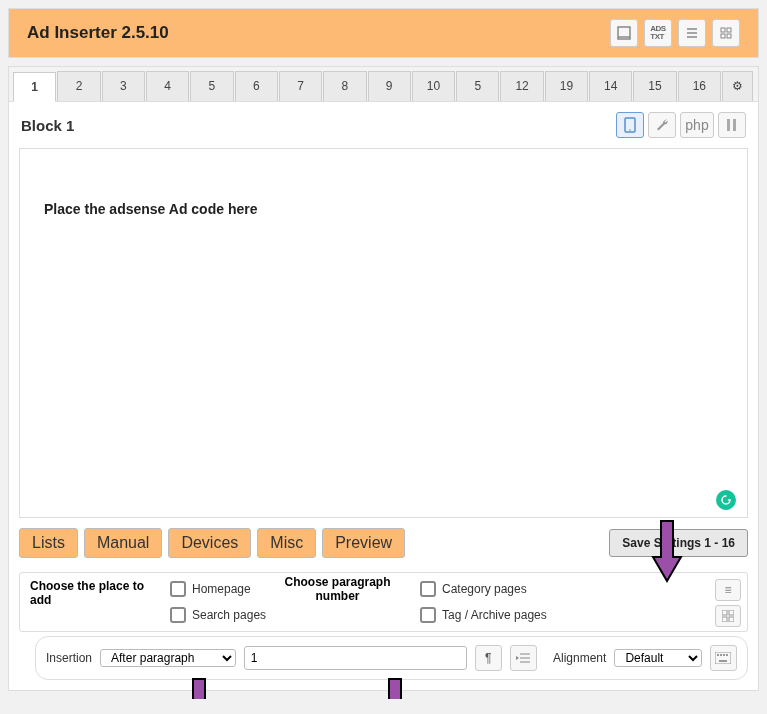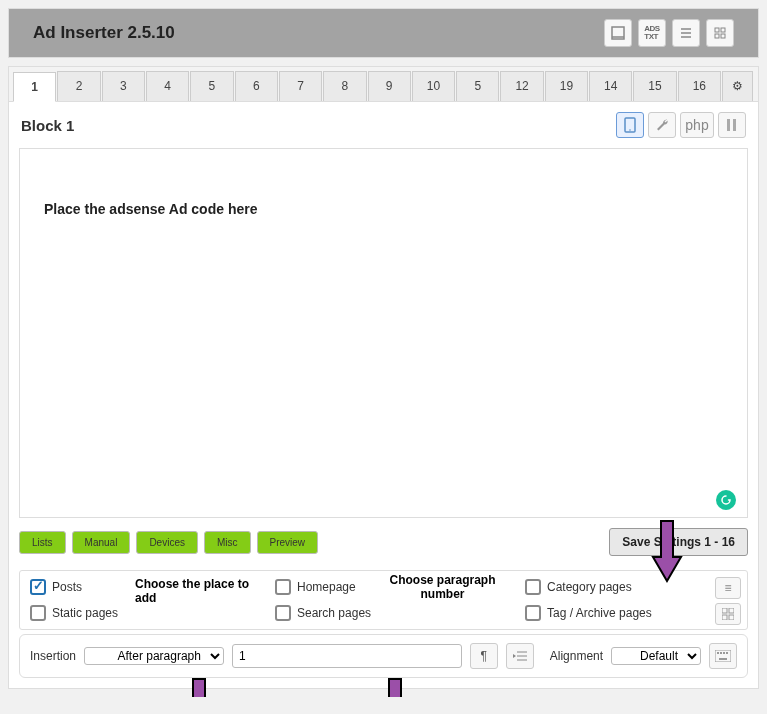--- a/index.html
+++ b/index.html
@@ -1,49 +1,49 @@
 <!DOCTYPE html>
 <html><head>
 <meta charset="utf-8">
 <style>
 * { box-sizing: border-box; margin: 0; padding: 0; }
 body { font-family: -apple-system, Arial, sans-serif; font-size: 13px; background: #f1f1f1; color: #333; width: 767px; }
 .panel { background: #fff; border: 1px solid #ddd; margin: 8px; }
-.header { display: flex; align-items: center; justify-content: space-between; padding: 10px 24px; background: #a3a3a3; border: 1px solid #ddd; margin: 8px; }
+.header { display: flex; align-items: center; justify-content: space-between; padding: 10px 18px; background: #fdba74; border: 1px solid #ddd; margin: 8px; }
 .header h2 { font-size: 17px; font-weight: bold; color: #222; }
 .header-icons { display: flex; gap: 6px; }
 .header-btn { width: 28px; height: 28px; background: #f7f7f7; border: 1px solid #ccc; border-radius: 3px; display: flex; align-items: center; justify-content: center; cursor: pointer; font-size: 11px; color: #666; }
 .tabrow { display: flex; background: #f3f3f3; border-bottom: 1px solid #ddd; padding: 4px 4px 0 4px; }
 .tab { flex: 1; text-align: center; padding: 7px 0; font-size: 12px; color: #444; border: 1px solid #ccc; border-bottom: none; background: #eaeaea; margin-right: 1px; cursor: pointer; }
 .tab.active { background: #fff; font-weight: bold; border-bottom: 1px solid #fff; position: relative; top: 1px; }
 .tab.gear { flex: 0.7; }
 .block-header { display: flex; justify-content: space-between; align-items: center; padding: 10px 12px; }
 .block-header h3 { font-size: 15px; font-weight: bold; }
 .block-btns { display: flex; gap: 4px; }
 .icon-btn { width: 28px; height: 26px; border: 1px solid #ccc; background: #f7f7f7; border-radius: 3px; display: flex; align-items: center; justify-content: center; cursor: pointer; font-size: 12px; color: #555; }
 .icon-btn.active { background: #e8f0fe; border-color: #6b9bd8; }
 .php-btn { width: 34px; font-size: 14px; color: #888; }
 .code-area { position: relative; margin: 0 10px 10px 10px; }
 .code-text { width: 100%; height: 370px; border: 1px solid #ddd; padding: 20px 24px; font-size: 14px; font-weight: bold; color: #222; resize: both; }
 .grammarly { position: absolute; bottom: 8px; right: 12px; width: 20px; height: 20px; background: #15c39a; border-radius: 50%; display:flex; align-items:center; justify-content:center;}
 .btnrow { display: flex; gap: 6px; padding: 0 10px 10px 10px; align-items: center; }
-.std-btn { padding: 5px 12px; border: 1px solid #bbb; background: #84cc16; border-radius: 3px; font-size: 10px; cursor: pointer; color: #333; }
+.std-btn { padding: 5px 12px; border: 1px solid #bbb; background: #fdba74; border-radius: 3px; font-size: 16px; cursor: pointer; color: #333; }
 .spacer { flex: 1; }
 .save-btn { padding: 6px 12px; border: 1px solid #999; background: #e8e8e8; border-radius: 3px; font-size: 12px; font-weight: bold; cursor: pointer; color: #222; }
 .checks-panel { margin: 4px 10px; border: 1px solid #ddd; border-radius: 3px; padding: 8px 10px; display: flex; align-items: flex-start; position: relative; }
 .check-col { display: flex; flex-direction: column; gap: 10px; }
 .check { display: flex; align-items: center; gap: 6px; font-size: 12px; color: #333; }
 .check input { width: 16px; height: 16px; border: 2px solid #888; border-radius: 3px; appearance: none; cursor: pointer; position: relative; }
 .check input:checked { background: #fff; border-color: #2271b1; }
 .check input:checked::after { content: '✓'; position: absolute; top: -3px; left: 1px; font-size: 13px; color: #2271b1; font-weight: bold; }
 .ann { position: absolute; font-size: 12px; font-weight: bold; color: #000; }
 .right-minis { position: absolute; right: 6px; top: 6px; display: flex; flex-direction: column; gap: 4px; }
 .mini { width: 26px; height: 22px; border: 1px solid #ccc; background: #f7f7f7; border-radius: 3px; display: flex; align-items: center; justify-content: center; color: #888; font-size: 12px; }
-.insert-panel { margin: 4px 10px 10px 10px; border: 1px solid #ddd; border-radius: 6px; padding: 8px 10px; display: flex; align-items: center; gap: 8px; font-size: 12px; }
-.sel { border: 1px solid #bbb; border-radius: 3px; padding: 0 6px; font-size: 12px; background: #fff; cursor: pointer; text-align: right; }
+.insert-panel { margin: 4px 10px 10px 26px; border: 1px solid #ddd; border-radius: 13px; padding: 8px 10px; display: flex; align-items: center; gap: 8px; font-size: 12px; }
+.sel { border: 1px solid #bbb; border-radius: 3px; padding: 0 6px; font-size: 12px; background: #fff; cursor: pointer; }
 .txt-in { border: 1px solid #bbb; border-radius: 3px; padding: 4px 6px; font-size: 12px; width: 230px; }
 .arrow { position: absolute; z-index: 50; }
 .arrow svg { display: block; }
 </style>
 </head>
 <body>
 
 <div class="header">
   <h2>Ad Inserter 2.5.10</h2>
   <div class="header-icons">
@@ -130,30 +130,20 @@
     <button class="std-btn">Lists</button>
     <button class="std-btn">Manual</button>
     <button class="std-btn">Devices</button>
     <button class="std-btn">Misc</button>
     <button class="std-btn">Preview</button>
     <div class="spacer"></div>
     <button class="save-btn">Save Settings 1 - 16</button>
   </div>
 
   <div class="checks-panel">
-    <div class="check-col" style="width:105px;">
-      <label class="check">
-          <input type="checkbox" checked="" style="">
-          <span>Posts</span>
-        </label>
-      <label class="check">
-          <input type="checkbox" style="">
-          <span>Static pages</span>
-        </label>
-    </div>
     <div style="width:140px; position:relative;">
       <div class="ann" style="top:-2px;left:0;width:130px;">Choose the place to add</div>
     </div>
     <div class="check-col" style="width:120px;">
       <label class="check">
           <input type="checkbox" style="">
           <span>Homepage</span>
         </label>
       <label class="check">
           <input type="checkbox" style="">

